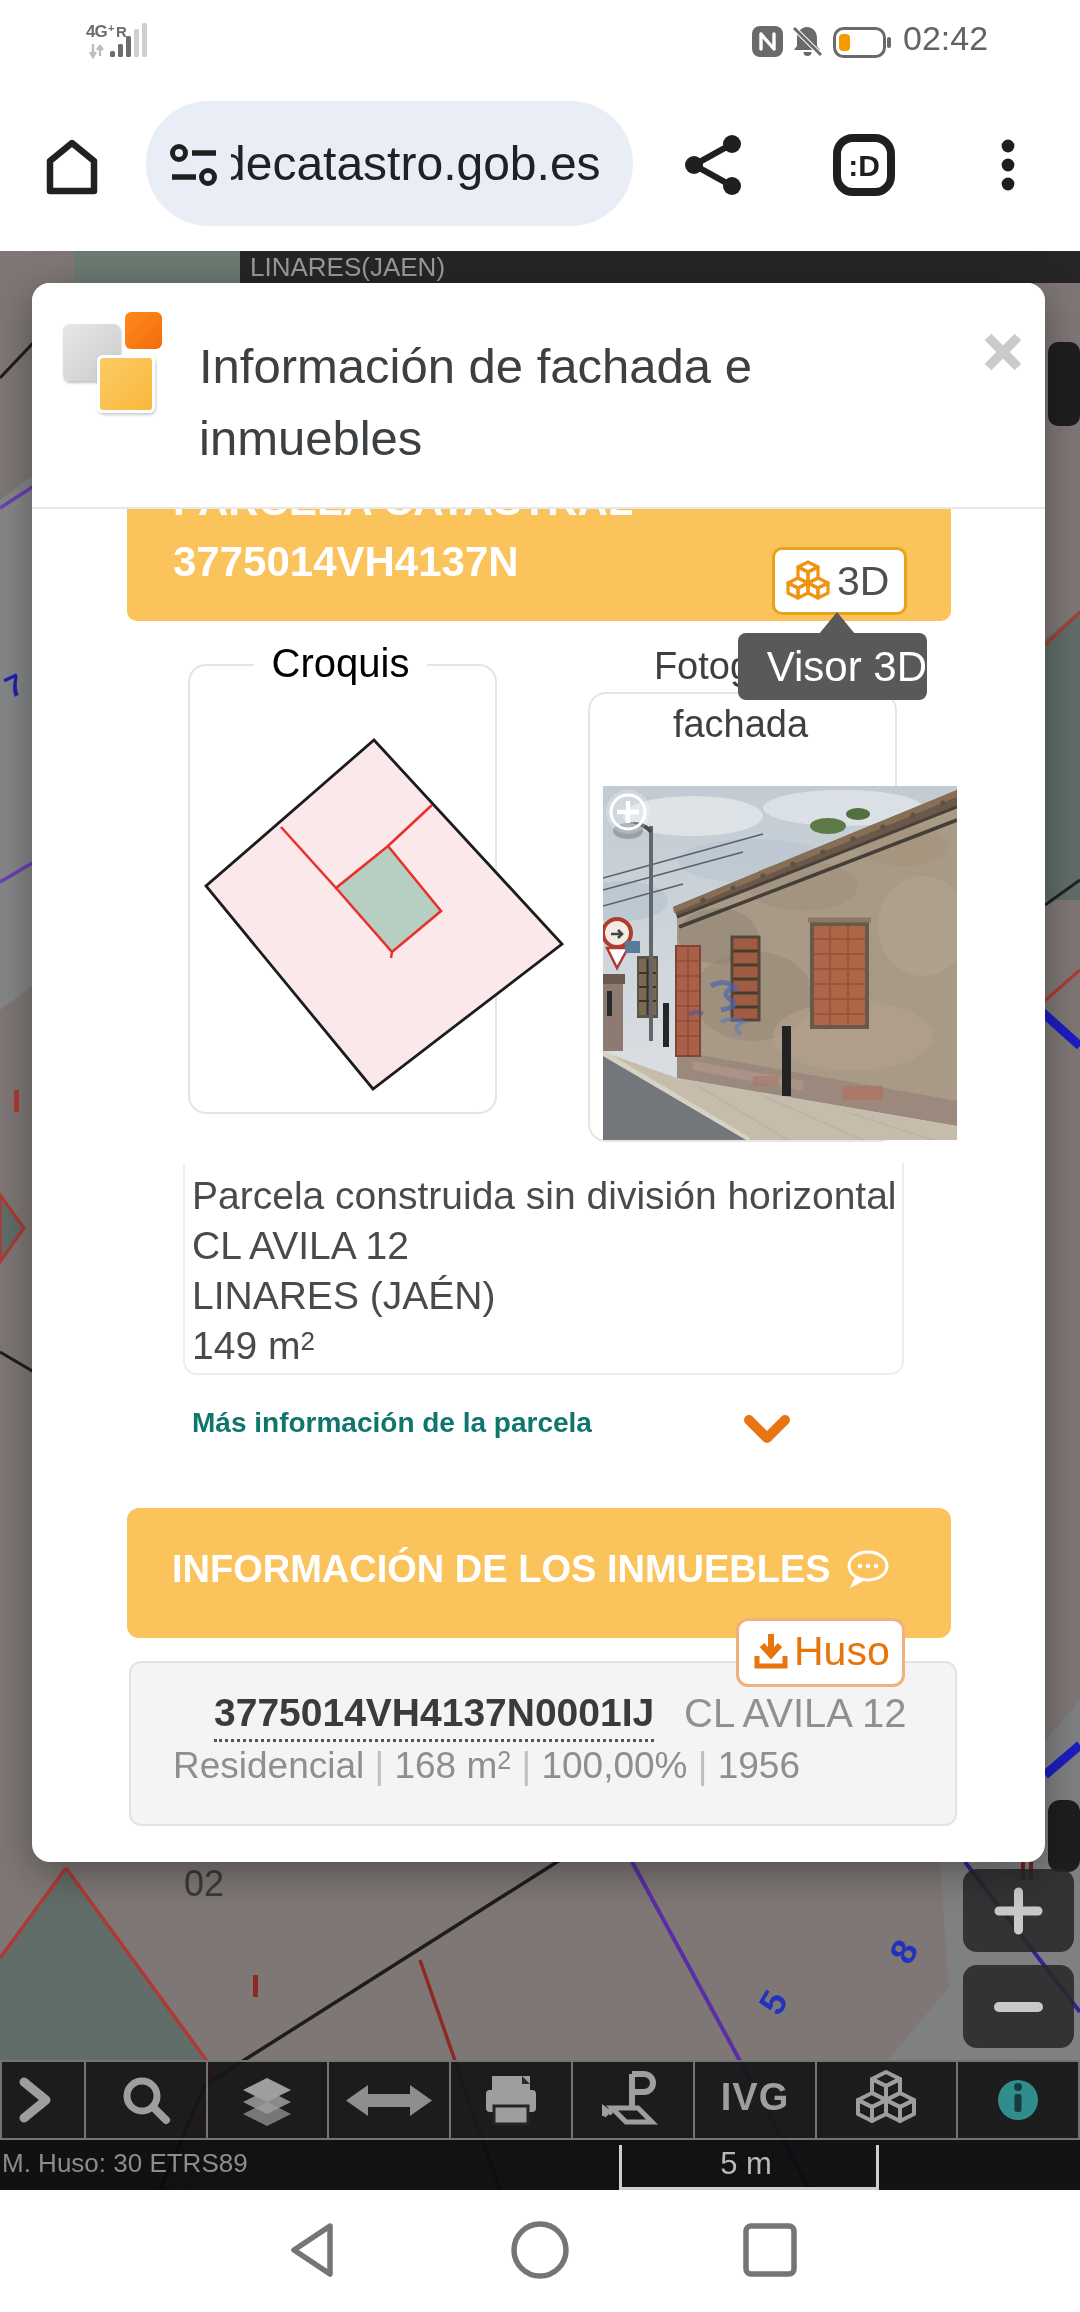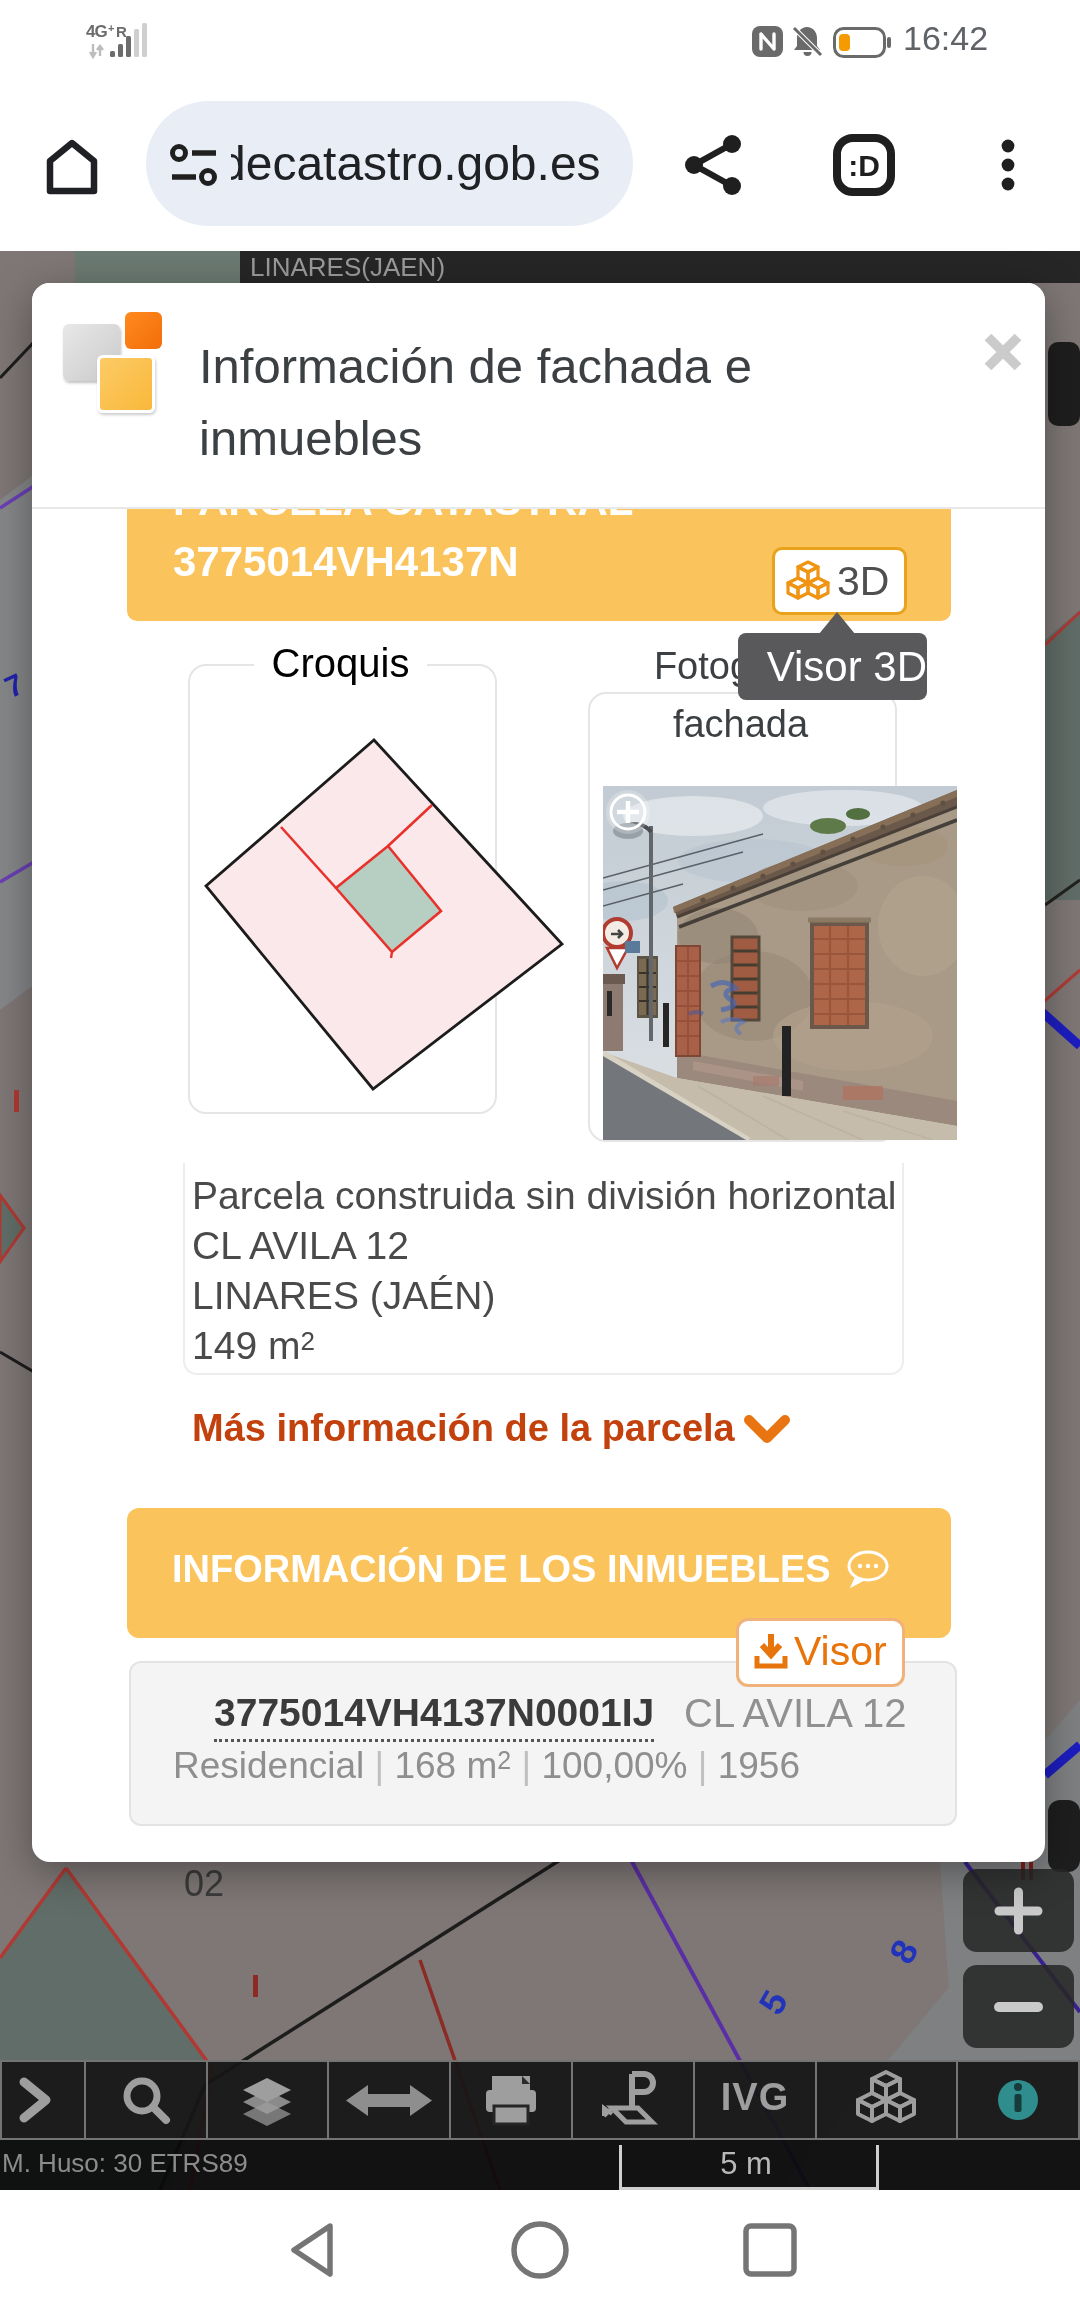--- a/index.html
+++ b/index.html
@@ -45,21 +45,21 @@
 </div>
 
 <div class="abs" style="left:833px;top:27px;width:58px;height:31px;">
 <svg width="58" height="31" viewBox="0 0 58 31">
   <rect x="1.5" y="1.5" width="50" height="28" rx="9" fill="none" stroke="#6a6a6a" stroke-width="3"></rect>
   <rect x="6" y="7" width="11" height="17" rx="4" fill="#f59a00"></rect>
   <rect x="54" y="10" width="4" height="11" rx="2" fill="#6a6a6a"></rect>
 </svg>
 </div>
 
-<div class="abs" style="left:903px;top:19px;width:120px;height:44px;font-size:34px;color:#5f6368;">16:42</div>
+<div class="abs" style="left:903px;top:19px;width:120px;height:44px;font-size:34px;color:#5f6368;">02:42</div>
 
 <div class="abs" style="left:0;top:75px;width:1080px;height:170px;background:#fff;"></div>
 
 <div class="abs" style="left:44px;top:137px;width:56px;height:60px;">
 <svg width="56" height="60" viewBox="0 0 56 60">
   <path d="M6 24 L28 6 L50 24 V54 H6 Z" fill="none" stroke="#202124" stroke-width="6.5" stroke-linejoin="round"></path>
 </svg>
 </div>
 
 <div class="abs" style="left:146px;top:101px;width:487px;height:125px;background:#e9eef6;border-radius:63px;"></div>
@@ -436,21 +436,21 @@
 
   <div class="abs" style="left:151px;top:880px;width:717px;height:210px;border:2px solid #ededed;border-top:none;border-radius:0 0 14px 14px;"></div>
 
   <div class="abs" style="left:160px;top:888px;width:760px;font-size:39px;line-height:50px;color:#4a4a4a;white-space:nowrap;">
     Parcela construida sin división horizontal<br>
     CL AVILA 12<br>
     LINARES (JAÉN)<br>
     149 m<span style="font-size:26px;vertical-align:9px;line-height:0;">2</span>
   </div>
 
-  <div class="abs" style="left:160px;top:1124px;font-size:38px;font-weight:bold;color:#c2410c;">Más información de la parcela</div>
+  <div class="abs" style="left:160px;top:1124px;font-size:28px;font-weight:bold;color:#0f766e;">Más información de la parcela</div>
 
   <div class="abs" style="left:712px;top:1132px;width:46px;height:32px;">
     <svg width="46" height="30">
         <path d="M5 5 L23 23 L41 5" stroke="#e87511" stroke-width="10" fill="none" stroke-linecap="round" stroke-linejoin="round"></path>
       </svg>
   </div>
 
   <div class="abs" style="left:95px;top:1225px;width:824px;height:130px;background:#fbc35c;border-radius:12px;"></div>
   <div class="abs" style="left:140px;top:1265px;font-size:38px;font-weight:bold;color:#fff;">INFORMACIÓN DE LOS INMUEBLES</div>
 
@@ -462,21 +462,21 @@
         <circle cx="22" cy="17" r="2.2" fill="#fff"></circle>
         <circle cx="30" cy="17" r="2.2" fill="#fff"></circle>
     </svg>
   </div>
 
   <div class="abs" style="left:704px;top:1335px;width:163px;height:63px;background:#fff;border:3px solid #f0b27a;border-radius:12px;z-index:2;">
     <svg width="36" height="38" style="position:absolute;left:14px;top:11px;" viewBox="0 0 36 38">
       <path d="M18 2 v20 M9 13 l9 10 9 -10" stroke="#e8740c" stroke-width="6" fill="none"></path>
       <path d="M4 24 v10 h28 v-10" stroke="#e8740c" stroke-width="5" fill="none"></path>
     </svg>
-    <div style="position:absolute;left:55px;top:7px;font-size:41px;color:#e8740c;">Visor</div>
+    <div style="position:absolute;left:55px;top:7px;font-size:41px;color:#e8740c;">Huso</div>
   </div>
 
   <div class="abs" style="left:97px;top:1378px;width:824px;height:161px;background:#f4f4f4;border:2px solid #e3e3e3;border-radius:12px;"></div>
 
   <div class="abs" style="left:141px;top:1408px;font-size:39px;font-weight:bold;color:#3b3b3b;border-bottom:3px dotted #555;padding-bottom:4px;margin-left:41px;">3775014VH4137N0001IJ</div>
   <div class="abs" style="left:652px;top:1408px;font-size:40px;color:#909090;">CL AVILA 12</div>
 
   <div class="abs" style="left:141px;top:1462px;font-size:37px;color:#8f8f8f;">Residencial <span style="color:#c0c0c0;">|</span> 168 m<span style="font-size:25px;vertical-align:9px;line-height:0;">2</span> <span style="color:#c0c0c0;">|</span> 100,00% <span style="color:#c0c0c0;">|</span> 1956</div>
 
 </div>

